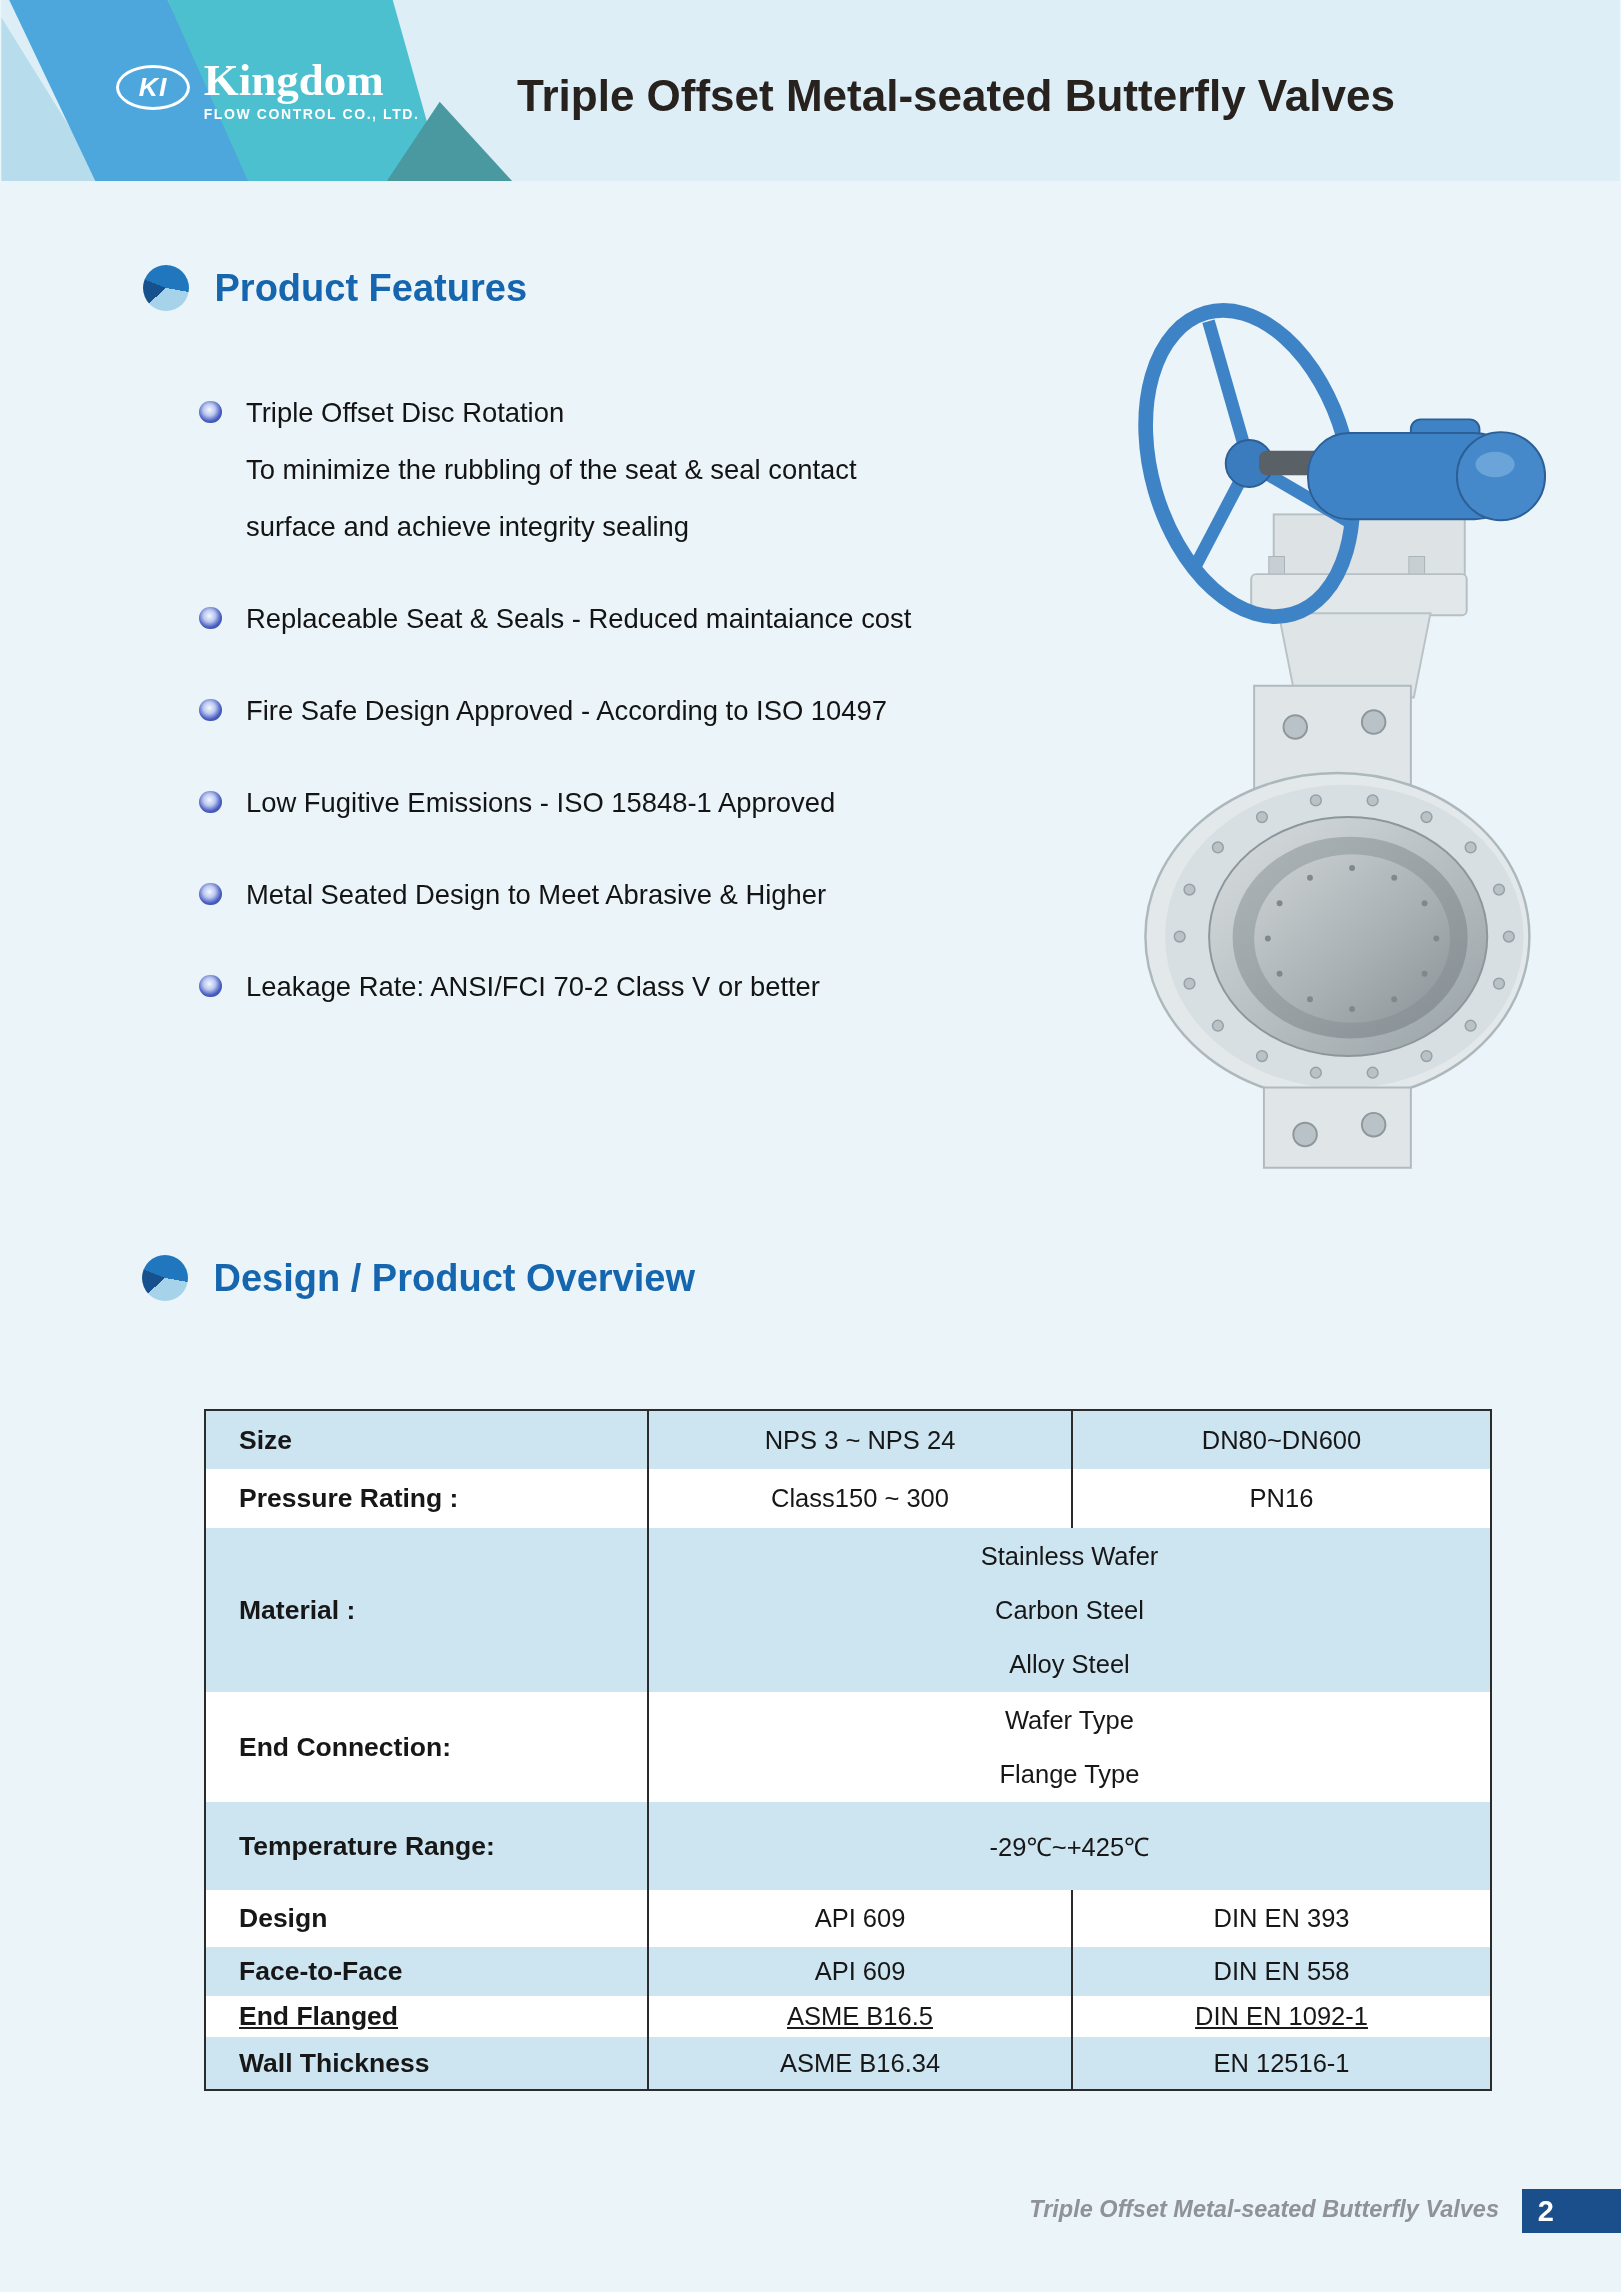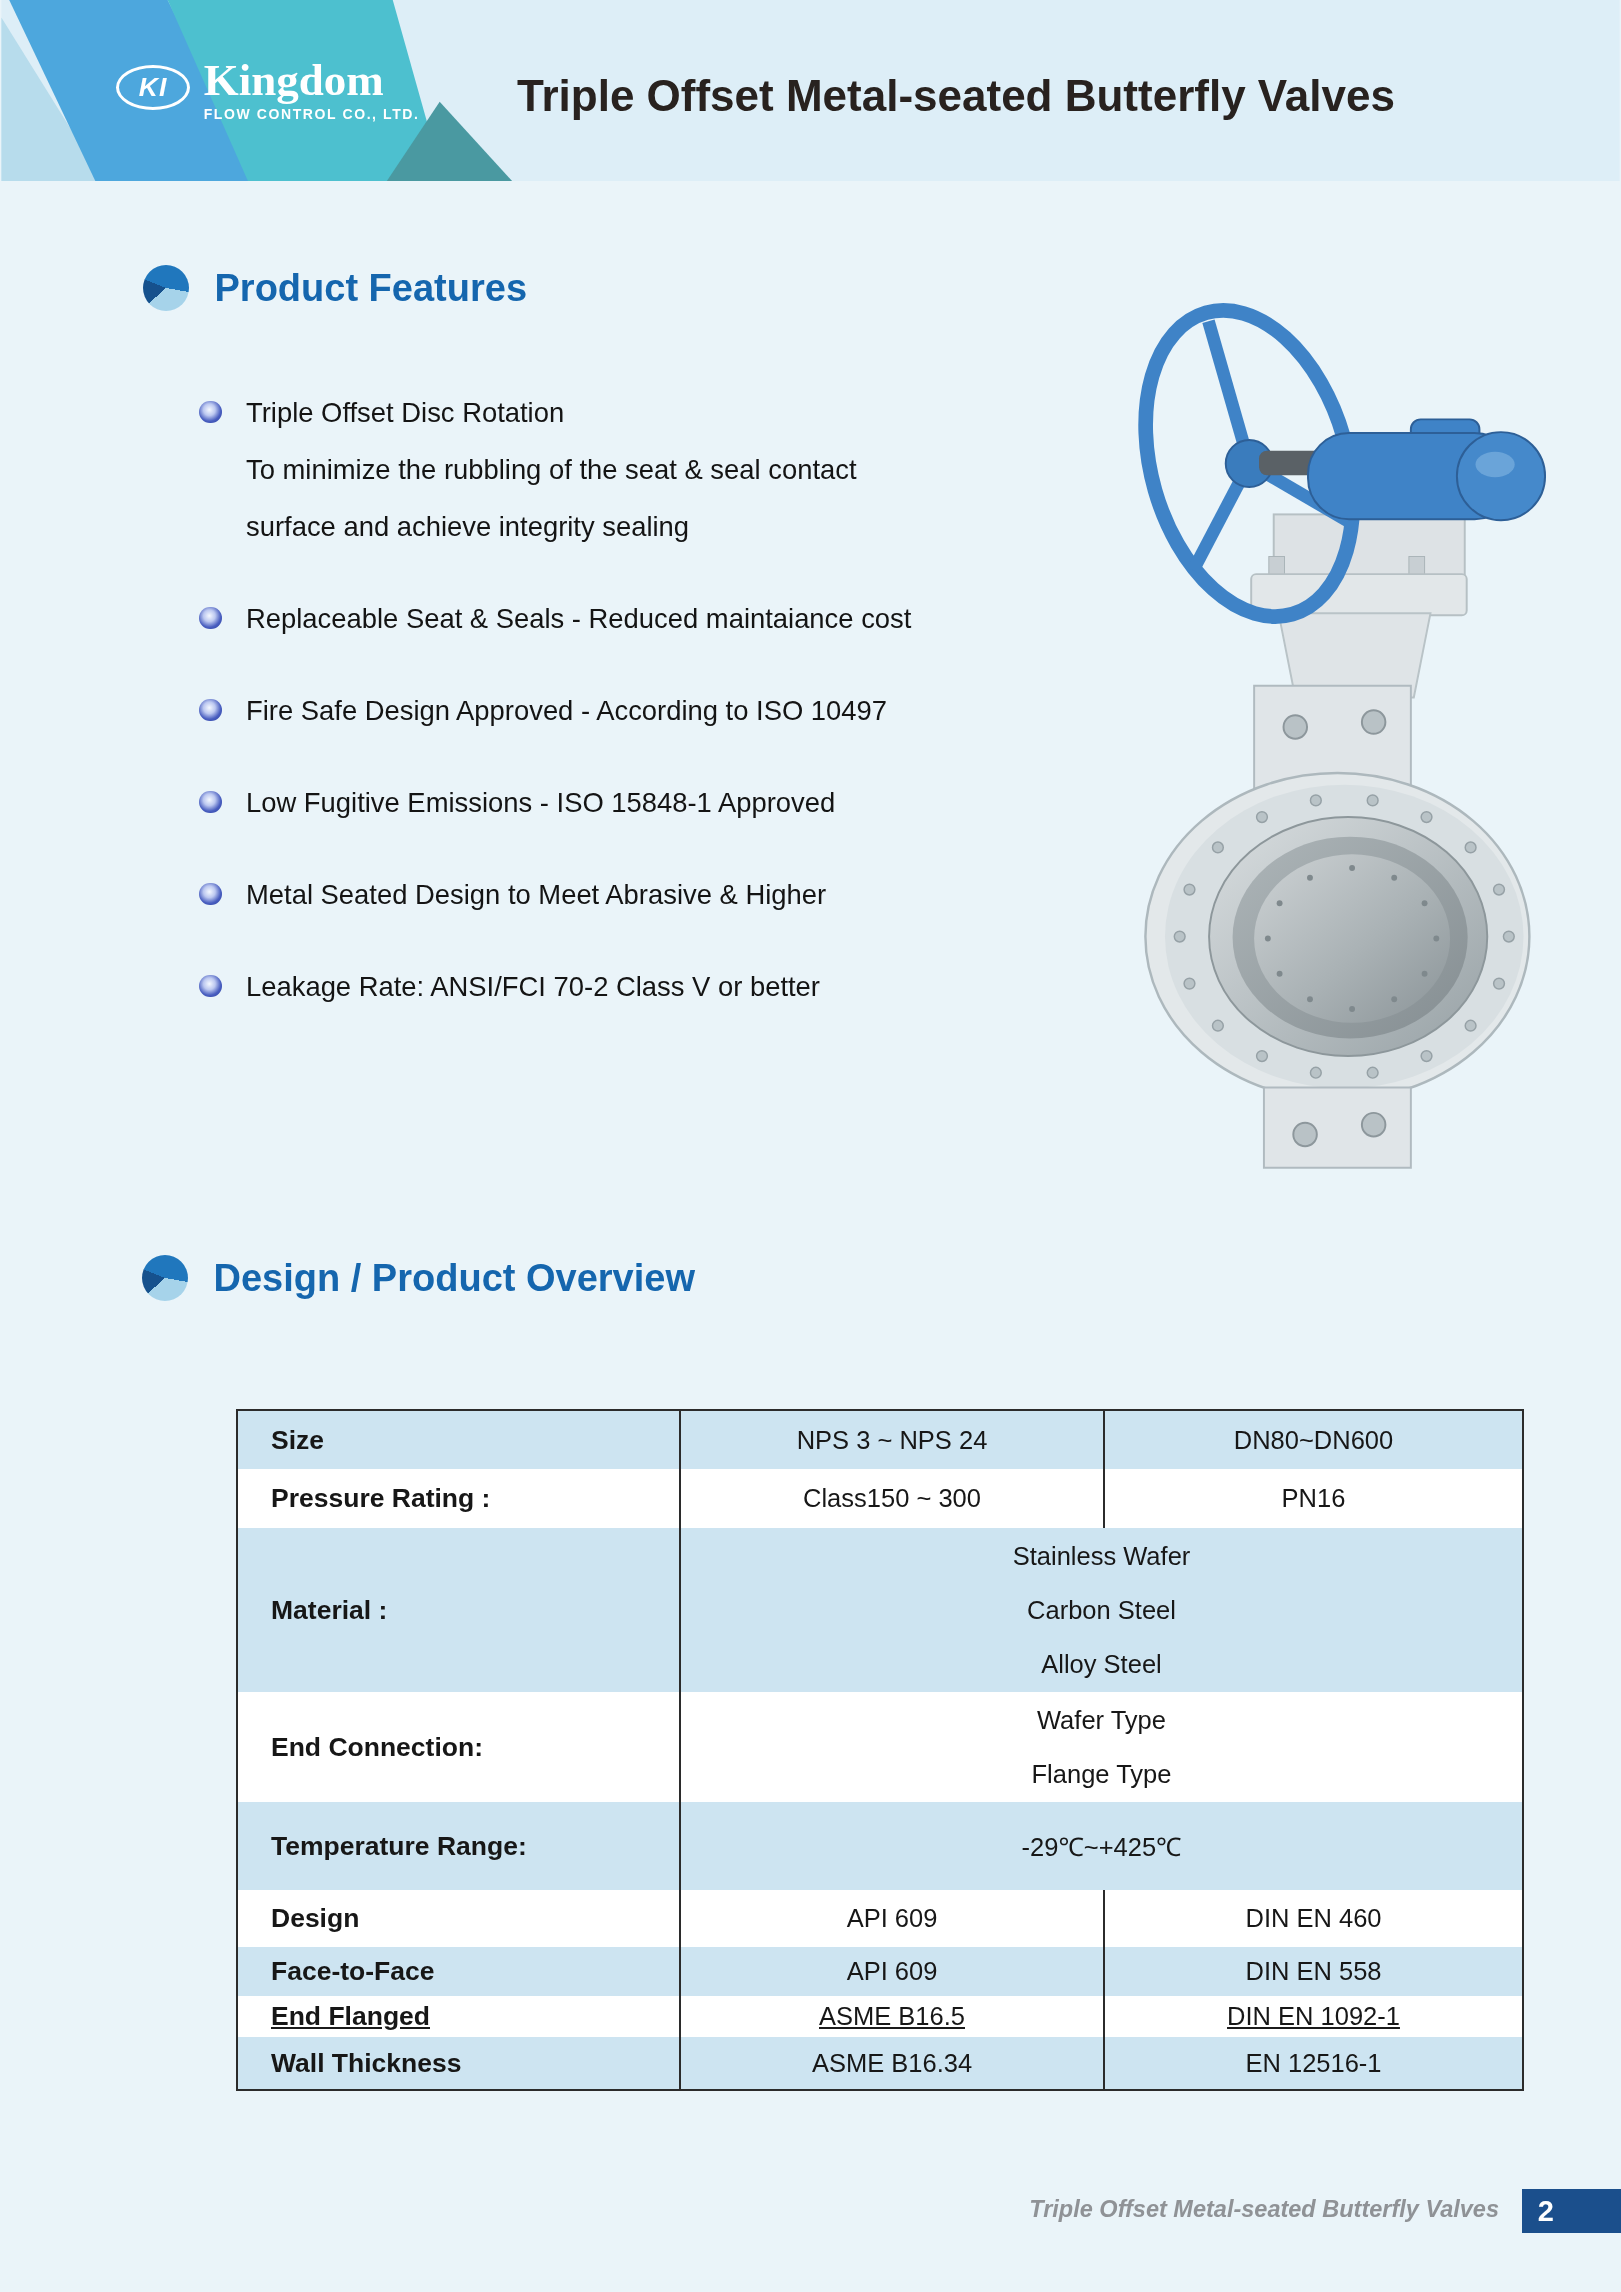--- a/index.html
+++ b/index.html
@@ -35,21 +35,21 @@
   .feature{display:flex;margin-bottom:35px;}
   .bullet{
     width:22.5px;height:22.5px;border-radius:50%;flex:none;margin-top:16.7px;margin-right:24.5px;
     background:radial-gradient(circle at 45% 40%, #f4f8ff 0%, #bcc8f0 32%, #4a5fc0 62%, #23379b 100%);
   }
   .feature-text{font-size:27.4px;line-height:57px;color:#141414;}
   
   .valve-wrap{position:absolute;left:1117px;top:225px;width:431px;height:951px;}
   
   .overview-table{position:absolute;left:204px;top:1409px;}
-  table.specs{border-collapse:collapse;width:1286px;table-layout:fixed;border:2.9px solid #2b2b2b;margin-left:32px;}
+  table.specs{border-collapse:collapse;width:1286px;table-layout:fixed;border:2.9px solid #2b2b2b;}
   table.specs td{border-left:2px solid #2b2b2b;border-right:2px solid #2b2b2b;border-top:0;border-bottom:0;vertical-align:middle;}
   tr.blue{background:var(--table-row-blue,#cde4f1);}
   tr.white{background:#ffffff;}
   td.lab{font-weight:bold;font-size:26.5px;padding-left:33px;color:#171717;}
   td.val{text-align:center;font-size:25.5px;color:#171717;}
   .mline{line-height:54px;text-align:center;font-size:25.5px;}
   tr.r1{height:59px;} tr.r2{height:59px;padding-left:43px;} tr.r3{height:162px;} tr.r4{height:108px;}
   tr.r5{height:88px;} tr.r6{height:57px;} tr.r7{height:49px;} tr.r8{height:41px;text-decoration:underline;} tr.r9{height:53px;}
   
   .footer-text{
@@ -258,21 +258,21 @@
           <div class="mline">Flange Type</div>
         </td>
       </tr>
       <tr class="blue r5">
         <td class="lab">Temperature Range:</td>
         <td class="val" colspan="2">-29℃~+425℃</td>
       </tr>
       <tr class="white r6">
         <td class="lab">Design</td>
         <td class="val">API 609</td>
-        <td class="val">DIN EN 460</td>
+        <td class="val">DIN EN 393</td>
       </tr>
       <tr class="blue r7">
         <td class="lab">Face-to-Face</td>
         <td class="val">API 609</td>
         <td class="val">DIN EN 558</td>
       </tr>
       <tr class="white r8">
         <td class="lab">End Flanged</td>
         <td class="val">ASME B16.5</td>
         <td class="val">DIN EN 1092-1</td>

